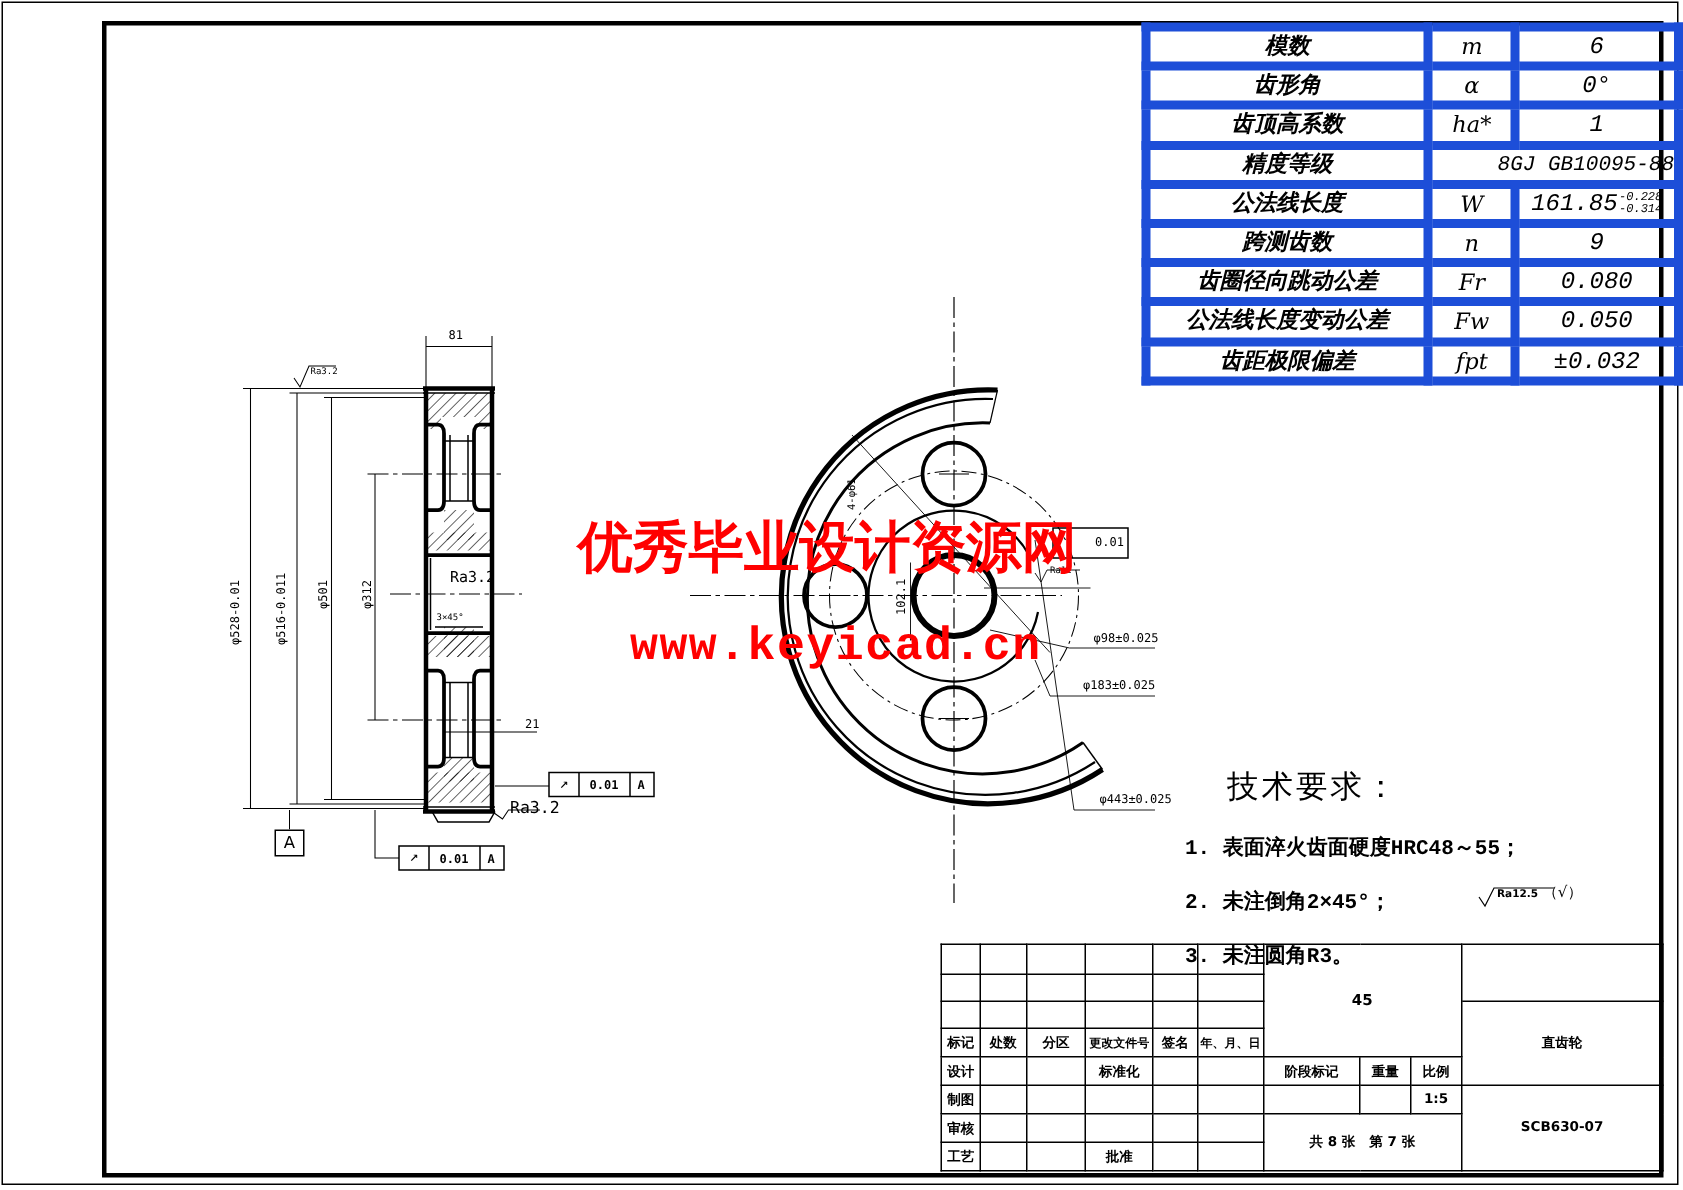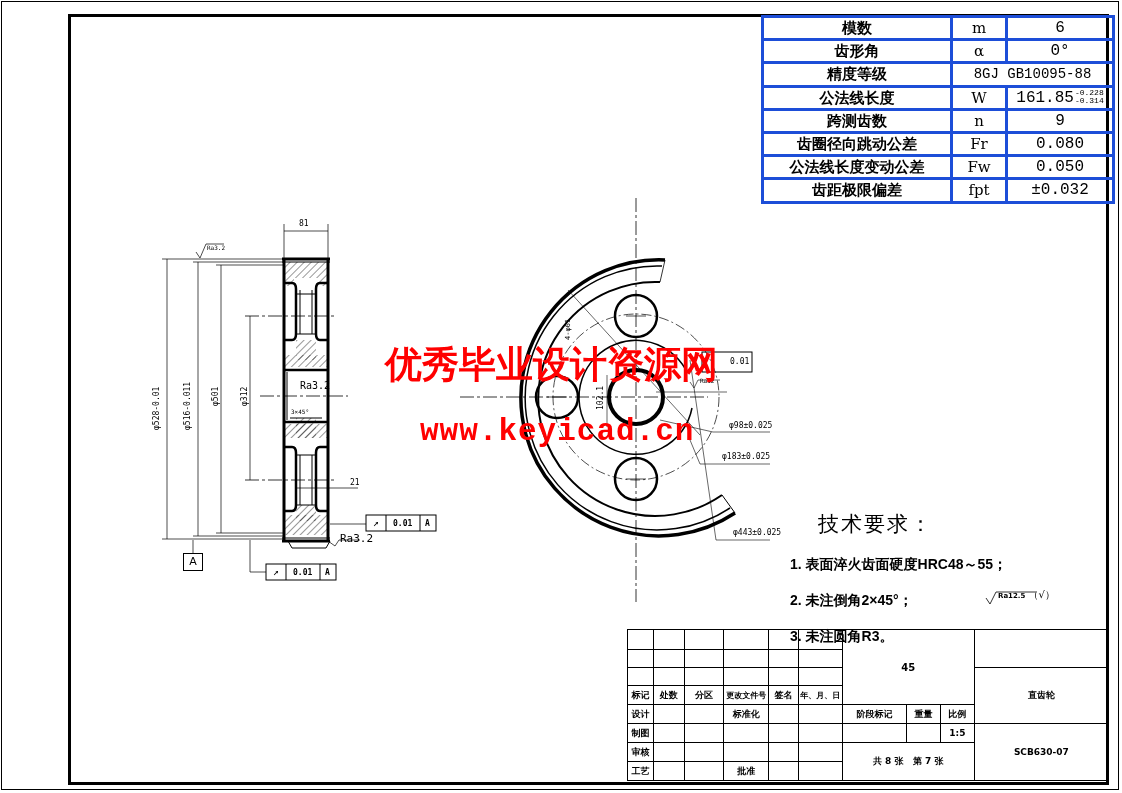--- a/index.html
+++ b/index.html
@@ -2,28 +2,28 @@
 <html><head>
   <meta charset="utf-8">
   <style>
     html, body { margin:0; padding:0; background:#ffffff; }
     body { width:1122px; height:793px; position:relative; overflow:hidden; font-family:"DejaVu Sans", sans-serif; color:#000; }
     .outer { position:absolute; left:1px; top:1px; width:1118px; height:789px; border:1px solid #000; box-sizing:border-box; }
     .inner { position:absolute; left:68px; top:14px; width:1041px; height:771px; border:3px solid #000; border-right-width:3px; box-sizing:border-box; }
     svg.draw { position:absolute; left:0; top:0; }
     
     .ptable { position:absolute; left:761px; top:15px; border-collapse:collapse; font-family:"Liberation Serif", serif; font-weight:bold; }
-    .ptable td { border:3px solid #1d4ed8; height:20.2px; padding:0; text-align:center; font-size:15px; line-height:18px; }
+    .ptable td { border:6px solid #1d4ed8; height:20.2px; padding:0; text-align:center; font-size:15px; line-height:18px;font-style:italic; }
     .ptable td.n { width:186px; }
     .ptable td.s { width:52px; font-weight:normal; font-family:"DejaVu Serif", serif; }
     .ptable td.v { width:104px; font-weight:normal; font-family:"Liberation Mono", monospace; font-size:16px; }
-    .ptable td.span { font-weight:normal; font-family:"Liberation Mono", monospace; font-size:14px; }
+    .ptable td.span { font-weight:normal; font-family:"Liberation Mono", monospace; font-size:14px;text-align:right; }
     .tol { display:inline-block; vertical-align:middle; font-size:8px; line-height:8px; text-align:left; margin-left:1px; }
     
-    .tech { position:absolute; left:790px; top:510px; font-family:Liberation Sans, sans-serif; }
+    .tech { position:absolute; left:790px; top:510px; font-family:Liberation Mono, monospace; }
     .tech .title { font-size:21px; letter-spacing:2px; margin-left:28px; font-weight:normal; }
     .tech .line { font-size:14px; margin-top:18px; font-weight:bold; }
     .rough-note { position:absolute; left:985px; top:585px; font-size:10px; font-family:"DejaVu Sans", sans-serif; }
     
     .tb { position:absolute; left:627px; top:629px; border-collapse:collapse; font-size:9px; font-weight:bold; font-family:"DejaVu Sans", sans-serif; }
     .tb td { border:1px solid #000; padding:0; text-align:center; }
     .wm1 { position:absolute; left:385px; top:340px; color:#ff0000; font-size:37px; font-family:"DejaVu Serif", serif; letter-spacing:0px; white-space:nowrap;font-weight:bold; }
     .wm2 { position:absolute; left:420px; top:414px; color:#ff0000; font-size:31px; font-family:"Liberation Mono", monospace; font-weight:bold; white-space:nowrap; letter-spacing:1px; }
     .lbl { position:absolute; font-size:8px; font-family:"DejaVu Sans Mono", monospace; white-space:nowrap; }
     .vlbl { position:absolute; font-size:8px; font-family:"DejaVu Sans Mono", monospace; white-space:nowrap; transform:rotate(-90deg); transform-origin:left top; }
@@ -195,20 +195,25 @@
         <td class="n">模数</td>
         <td class="s">m</td>
         <td class="v">6</td>
       </tr>
   <tr>
         <td class="n">齿形角</td>
         <td class="s">α</td>
         <td class="v">0°</td>
       </tr>
   <tr>
+        <td class="n">齿顶高系数</td>
+        <td class="s">ha*</td>
+        <td class="v">1</td>
+      </tr>
+  <tr>
         <td class="n">精度等级</td>
         <td class="span" colspan="2">8GJ GB10095-88</td>
       </tr>
   <tr>
         <td class="n">公法线长度</td>
         <td class="s">W</td>
         <td class="v"><span>161.85</span><span class="tol"><span>-0.228</span><br><span>-0.314</span></span></td>
       </tr>
   <tr>
         <td class="n">跨测齿数</td>

